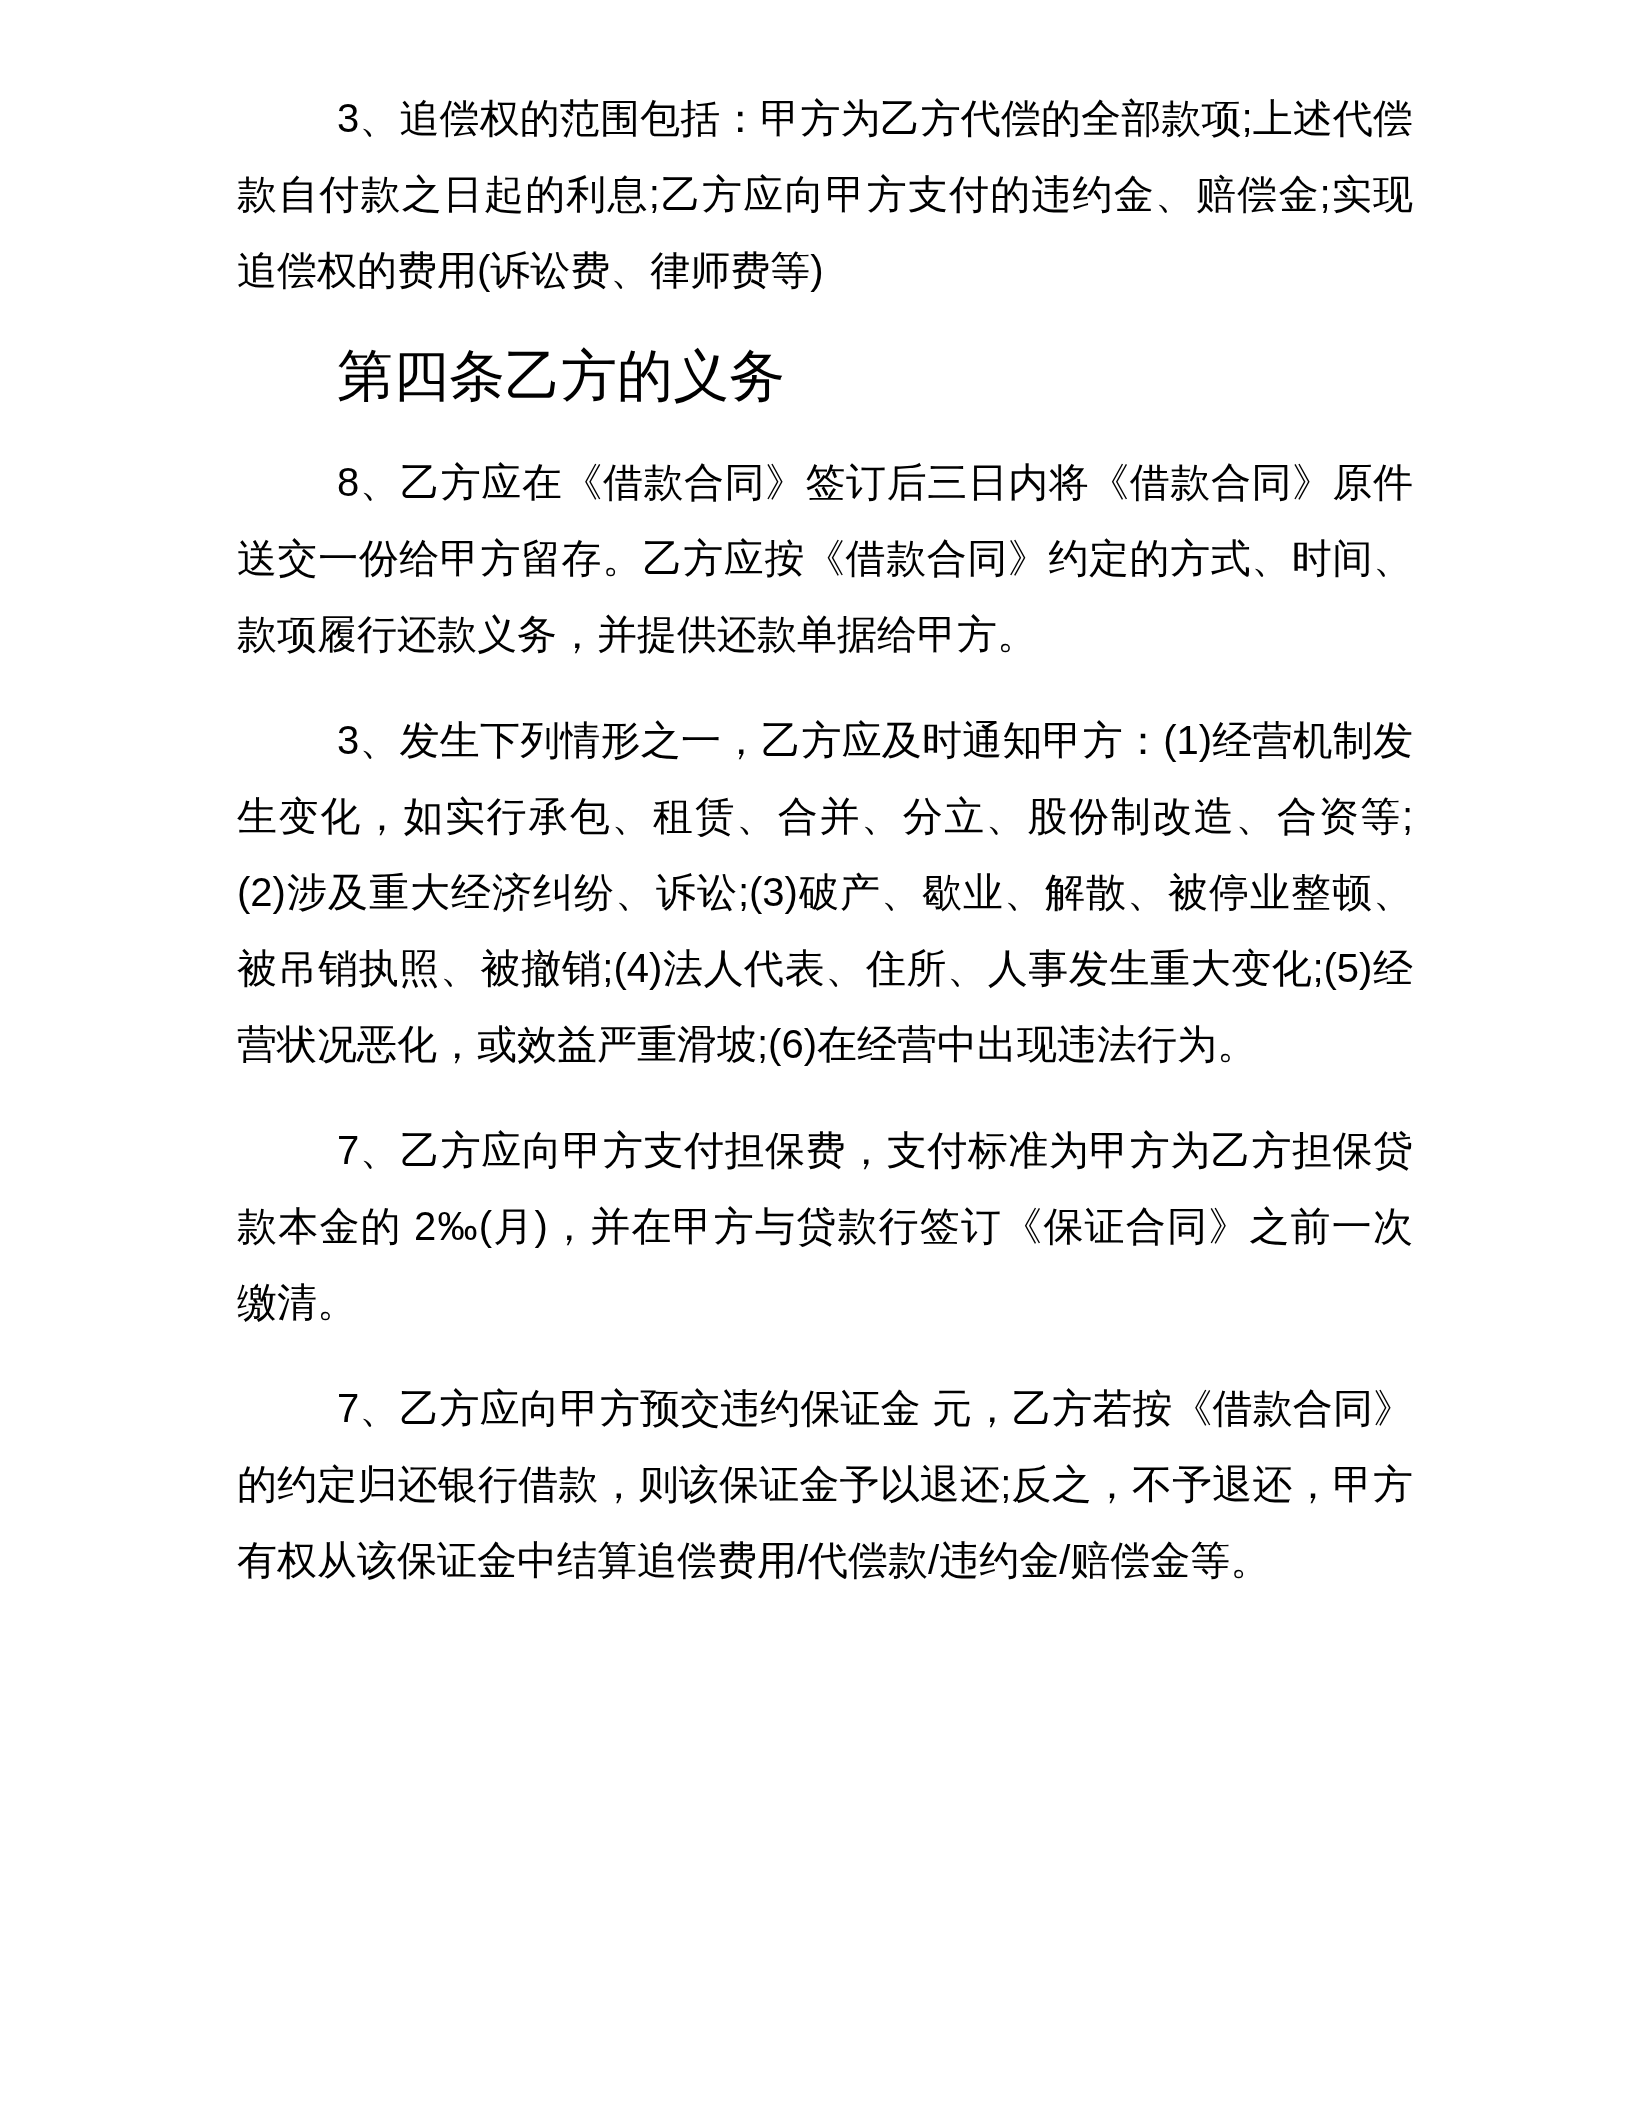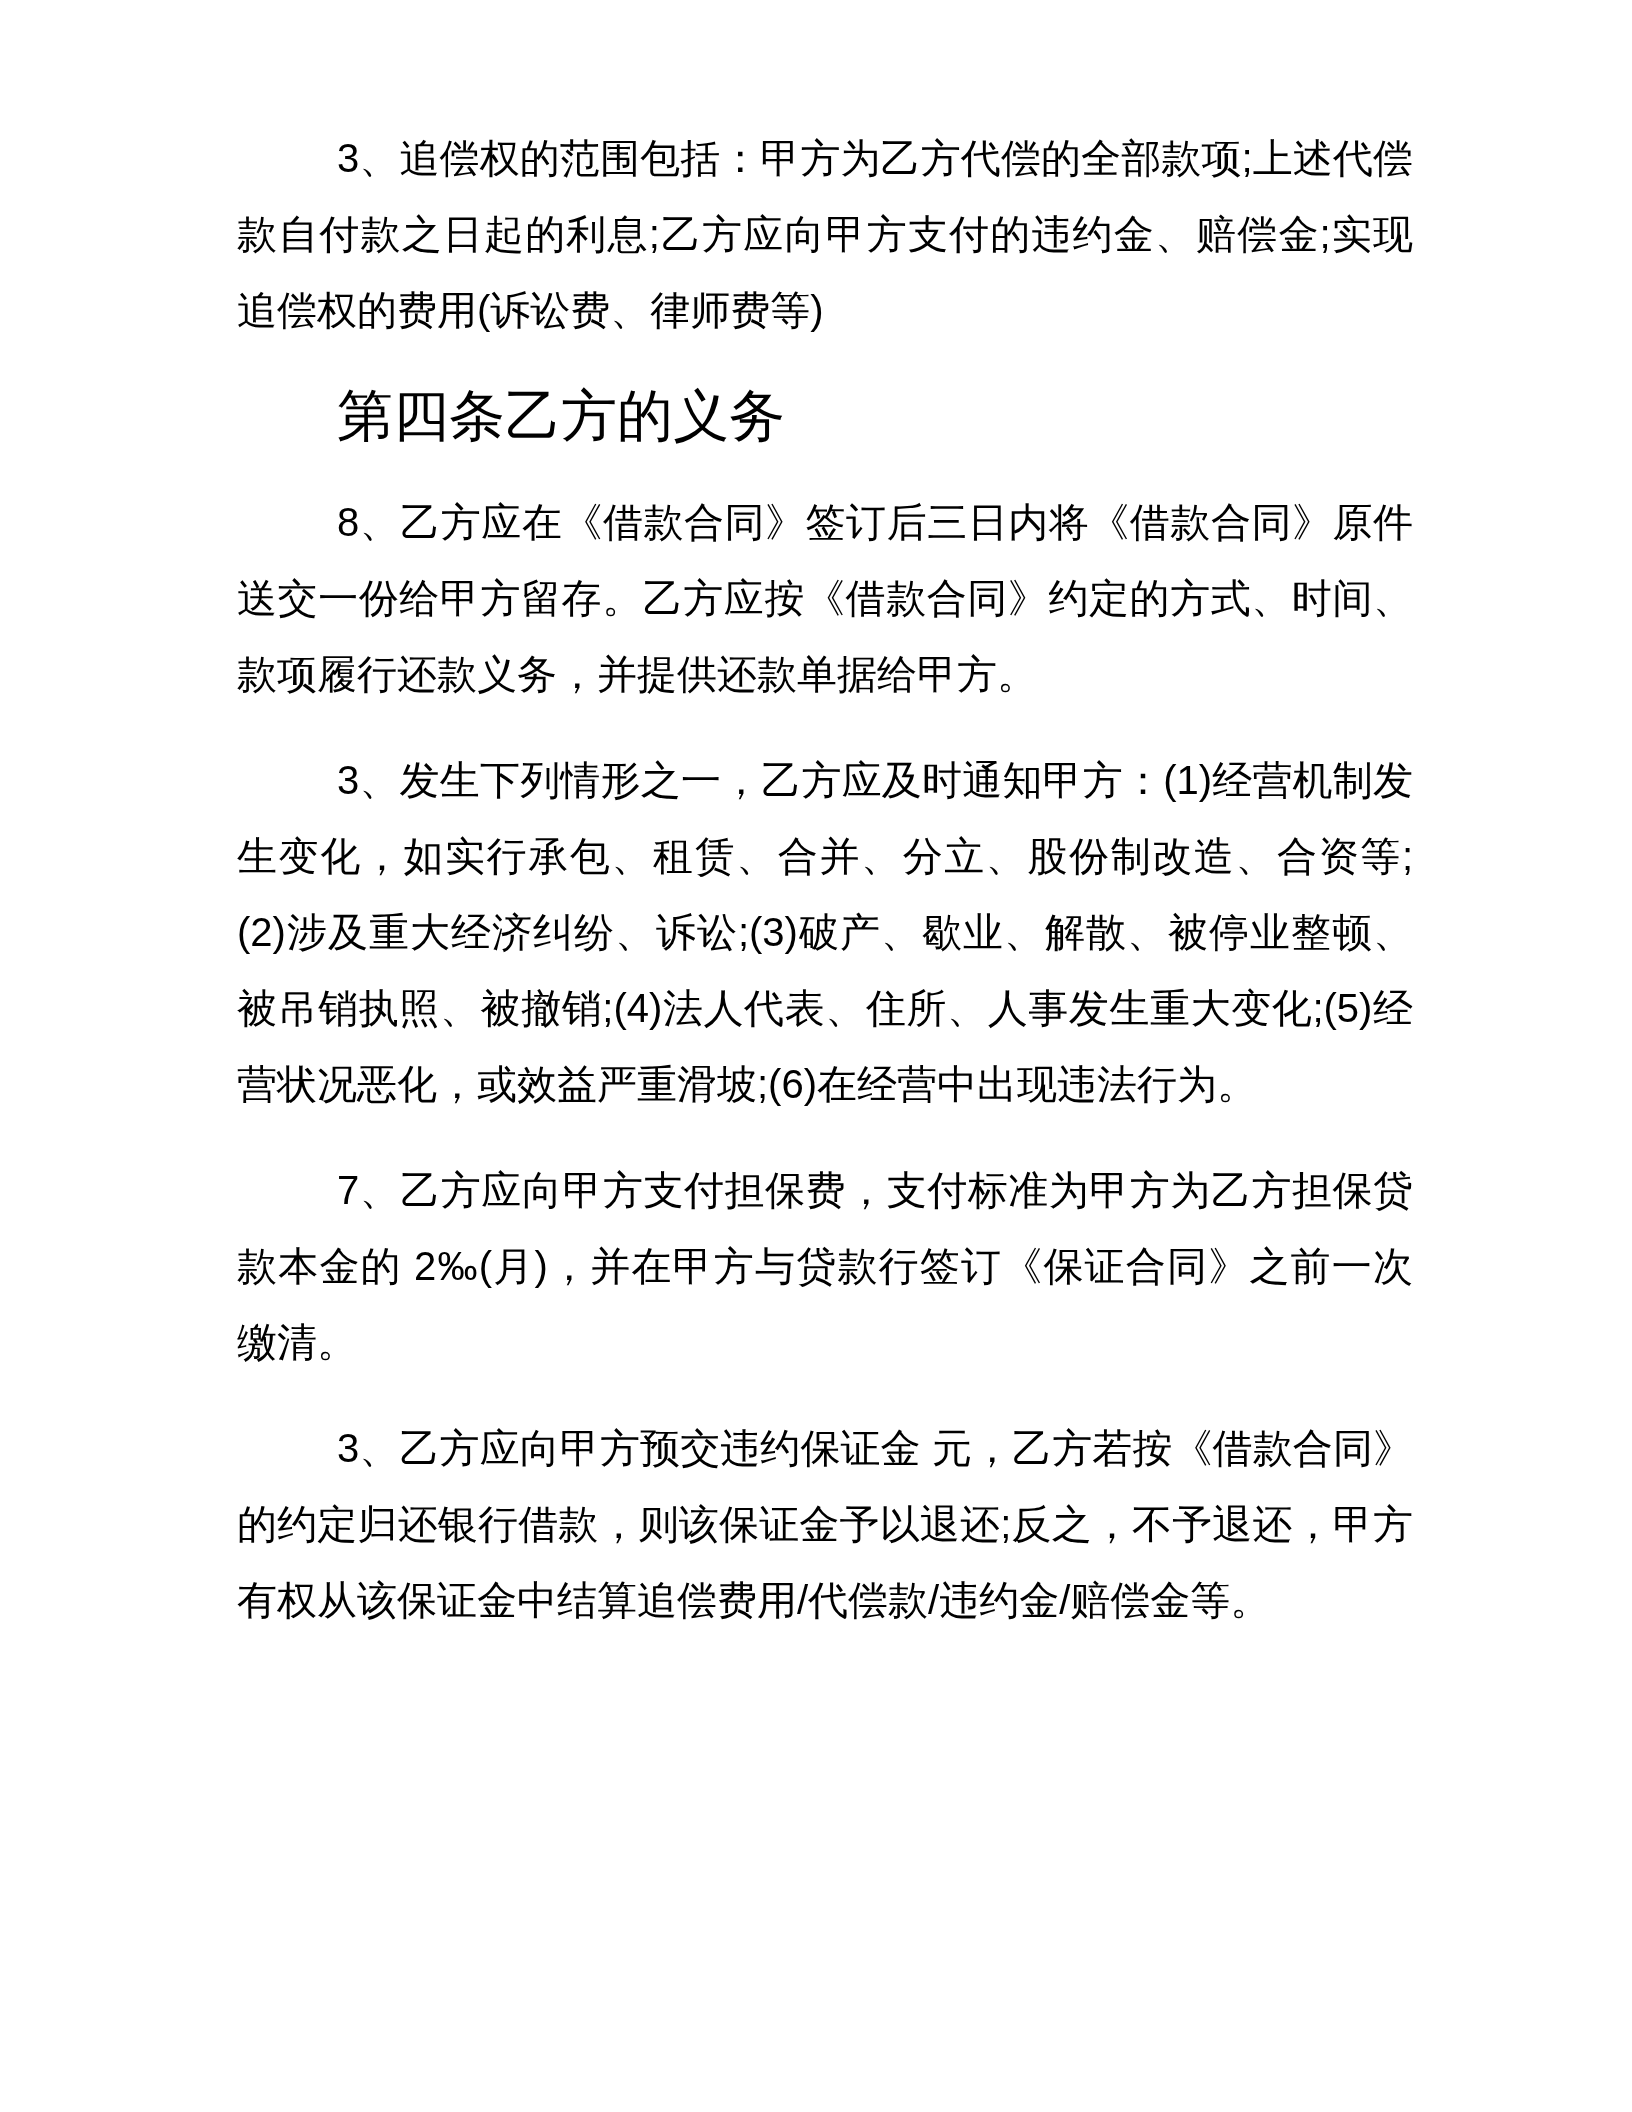--- a/index.html
+++ b/index.html
@@ -11,21 +11,21 @@
     width: 1632px;
     height: 2112px;
     font-family: "Liberation Sans", "DejaVu Sans", sans-serif;
   }
   .page {
     box-sizing: border-box;
     width: 1632px;
     height: 2088px;
     background: #ffffff;
     color: #000000;
-    padding: 120px 219px 0 237px;
+    padding: 80px 219px 0 237px;
     overflow: hidden;
   }
   .para {
     margin: 0 0 30px 0;
     font-size: 40px;
     line-height: 76px;
     text-align: justify;
     text-indent: 100px;
     color: #000000;
     word-break: break-all;
@@ -47,14 +47,14 @@
 
   <p class="para heading">第四条乙方的义务</p>
 
   <p class="para">8、乙方应在《借款合同》签订后三日内将《借款合同》原件送交一份给甲方留存。乙方应按《借款合同》约定的方式、时间、款项履行还款义务，并提供还款单据给甲方。</p>
 
 
   <p class="para">3、发生下列情形之一，乙方应及时通知甲方：(1)经营机制发生变化，如实行承包、租赁、合并、分立、股份制改造、合资等;(2)涉及重大经济纠纷、诉讼;(3)破产、歇业、解散、被停业整顿、被吊销执照、被撤销;(4)法人代表、住所、人事发生重大变化;(5)经营状况恶化，或效益严重滑坡;(6)在经营中出现违法行为。</p>
 
   <p class="para">7、乙方应向甲方支付担保费，支付标准为甲方为乙方担保贷款本金的 2‰(月)，并在甲方与贷款行签订《保证合同》之前一次缴清。</p>
 
-  <p class="para">3、乙方应向甲方预交违约保证金 元，乙方若按《借款合同》的约定归还银行借款，则该保证金予以退还;反之，不予退还，甲方有权从该保证金中结算追偿费用/代偿款/违约金/赔偿金等。</p>
+  <p class="para">7、乙方应向甲方预交违约保证金 元，乙方若按《借款合同》的约定归还银行借款，则该保证金予以退还;反之，不予退还，甲方有权从该保证金中结算追偿费用/代偿款/违约金/赔偿金等。</p>
 </div>
 
 </body></html>

